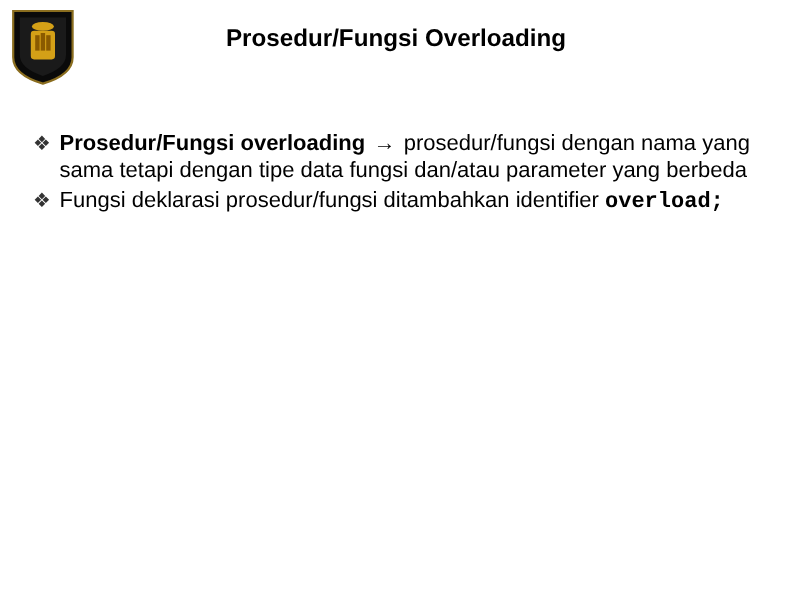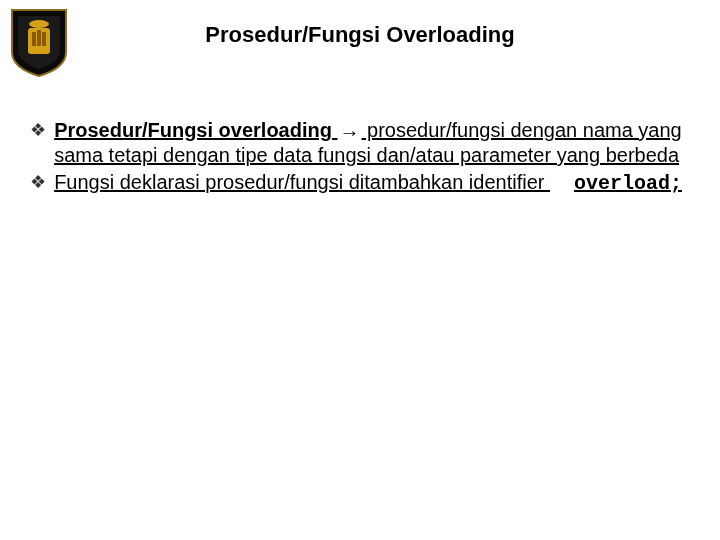--- a/index.html
+++ b/index.html
@@ -49,32 +49,30 @@
   }
   .bullet .marker {
     flex: 0 0 auto;
     font-size: 18px;
     color: #333;
     margin-right: 8px;
     line-height: 1.35;
   }
   .bullet .text {
     flex: 1 1 auto;
-    text-decoration: underline;
   }
   .bold { font-weight: bold; }
   .arrow {
     display: inline-block;
     padding: 0 2px;
     font-family: "Segoe UI Symbol", Arial, sans-serif;
   }
   .code {
     font-family: "Courier New", Courier, monospace;
     font-weight: bold;
-    margin-left: 24px;
   }
 </style>
 </head>
 <body>
 
 <div class="slide">
 
   <div class="logo">
     <svg viewBox="0 0 58 70" width="58" height="70">
       <path d="M2 2 H56 V44 Q56 60 29 68 Q2 60 2 44 Z" fill="#0a0a0a" stroke="#8a6d1f" stroke-width="2"></path>

